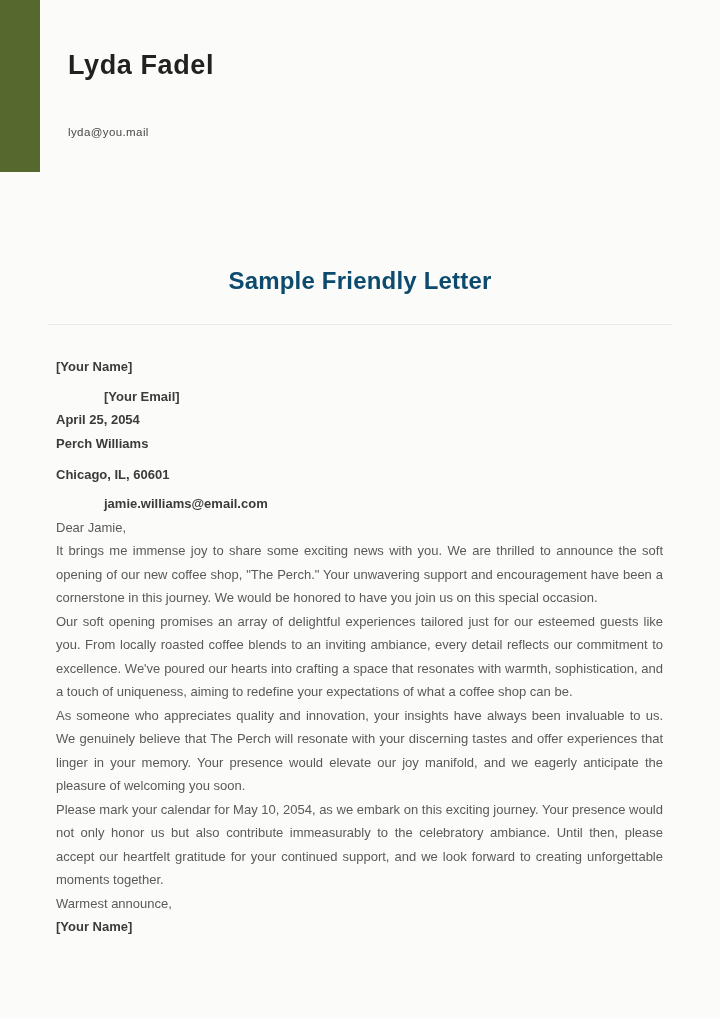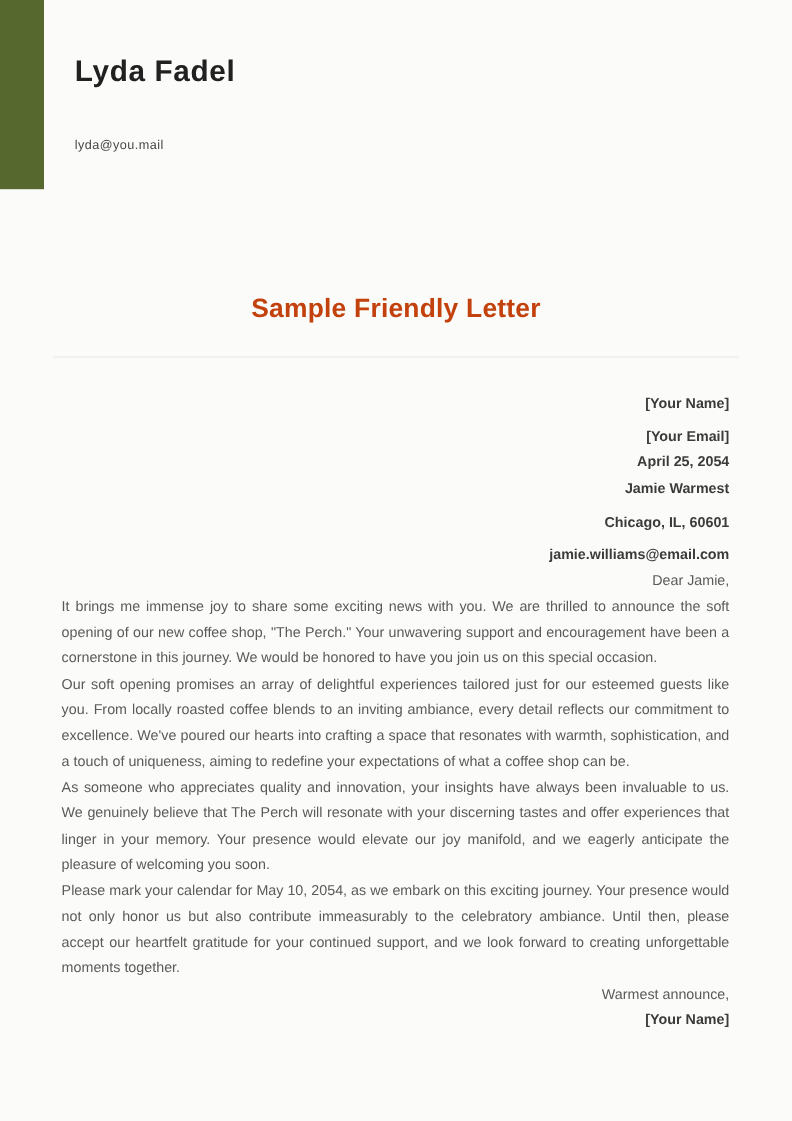--- a/index.html
+++ b/index.html
@@ -49,21 +49,21 @@
 
   .doc-title {
     position: absolute;
     top: 267px;
     left: 0;
     width: 100%;
     text-align: center;
     font-size: 24px;
     font-weight: 700;
     letter-spacing: 0.2px;
-    color: #c2410c;
+    color: #0c4a6e;
   }
 
   .divider {
     position: absolute;
     top: 324px;
     left: 48px;
     width: 624px;
     height: 0;
     border: none;
     border-top: 1px solid #e9e9e6;
@@ -72,21 +72,21 @@
   .letter {
     position: absolute;
     top: 355px;
     left: 56px;
     width: 607px;
     font-size: 13px;
     line-height: 23.5px;
     color: #5a5a5a;
   }
 
-  .letter .line { line-height: 23.5px; text-align: right; }
+  .letter .line { line-height: 23.5px; }
 
   .letter .bold {
     font-weight: 700;
     color: #3b3b3b;
   }
 
   .gap-sm { margin-top: 6px; padding-left: 48px; }
   .gap-md { margin-top: 7.5px; }
 
   .para {
@@ -110,21 +110,21 @@
   <hr class="divider">
 
   <main class="letter">
 
     <div class="line bold">[Your Name]</div>
 
     <div class="line bold gap-sm">[Your Email]</div>
 
     <div class="line bold">April 25, 2054</div>
 
-    <div class="line bold">Jamie Warmest</div>
+    <div class="line bold">Perch Williams</div>
 
 
     <div class="line bold gap-md">Chicago, IL, 60601</div>
 
     <div class="line bold gap-sm">jamie.williams@email.com</div>
 
     <div class="line">Dear Jamie,</div>
 
     <p class="para">It brings me immense joy to share some exciting news with you. We are thrilled to announce the soft opening of our new coffee shop, "The Perch." Your unwavering support and encouragement have been a cornerstone in this journey. We would be honored to have you join us on this special occasion.</p>
 

